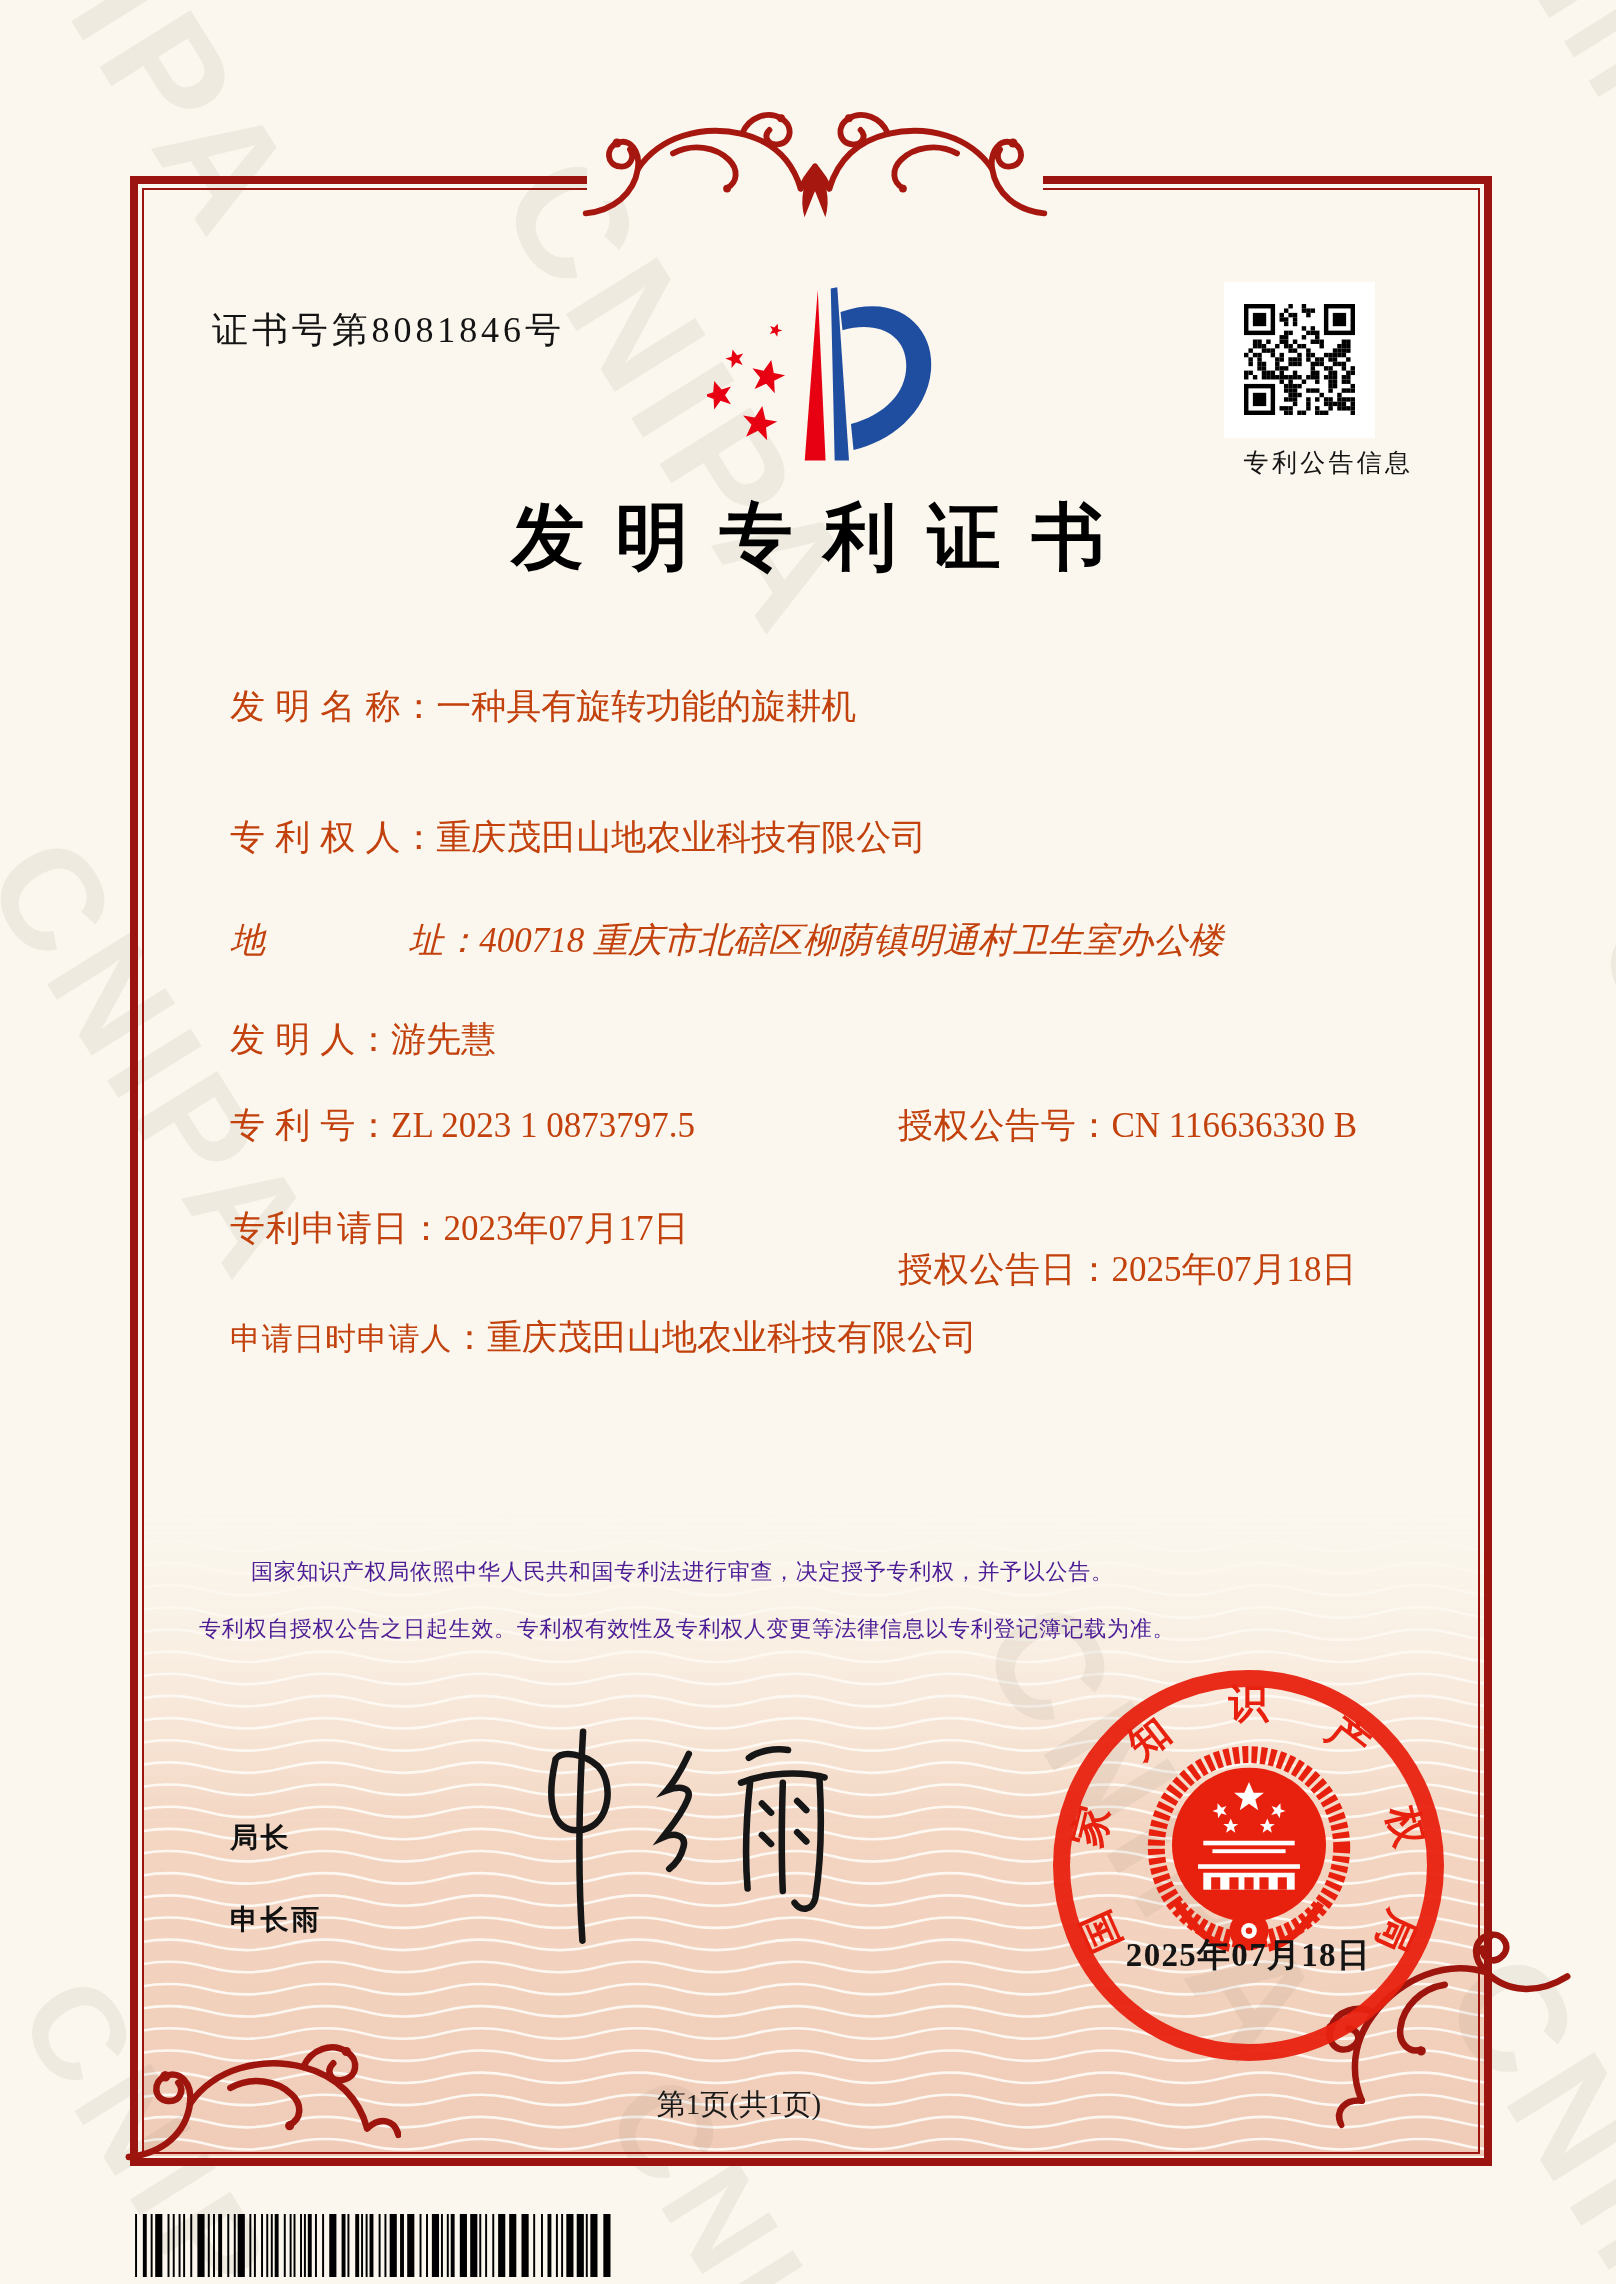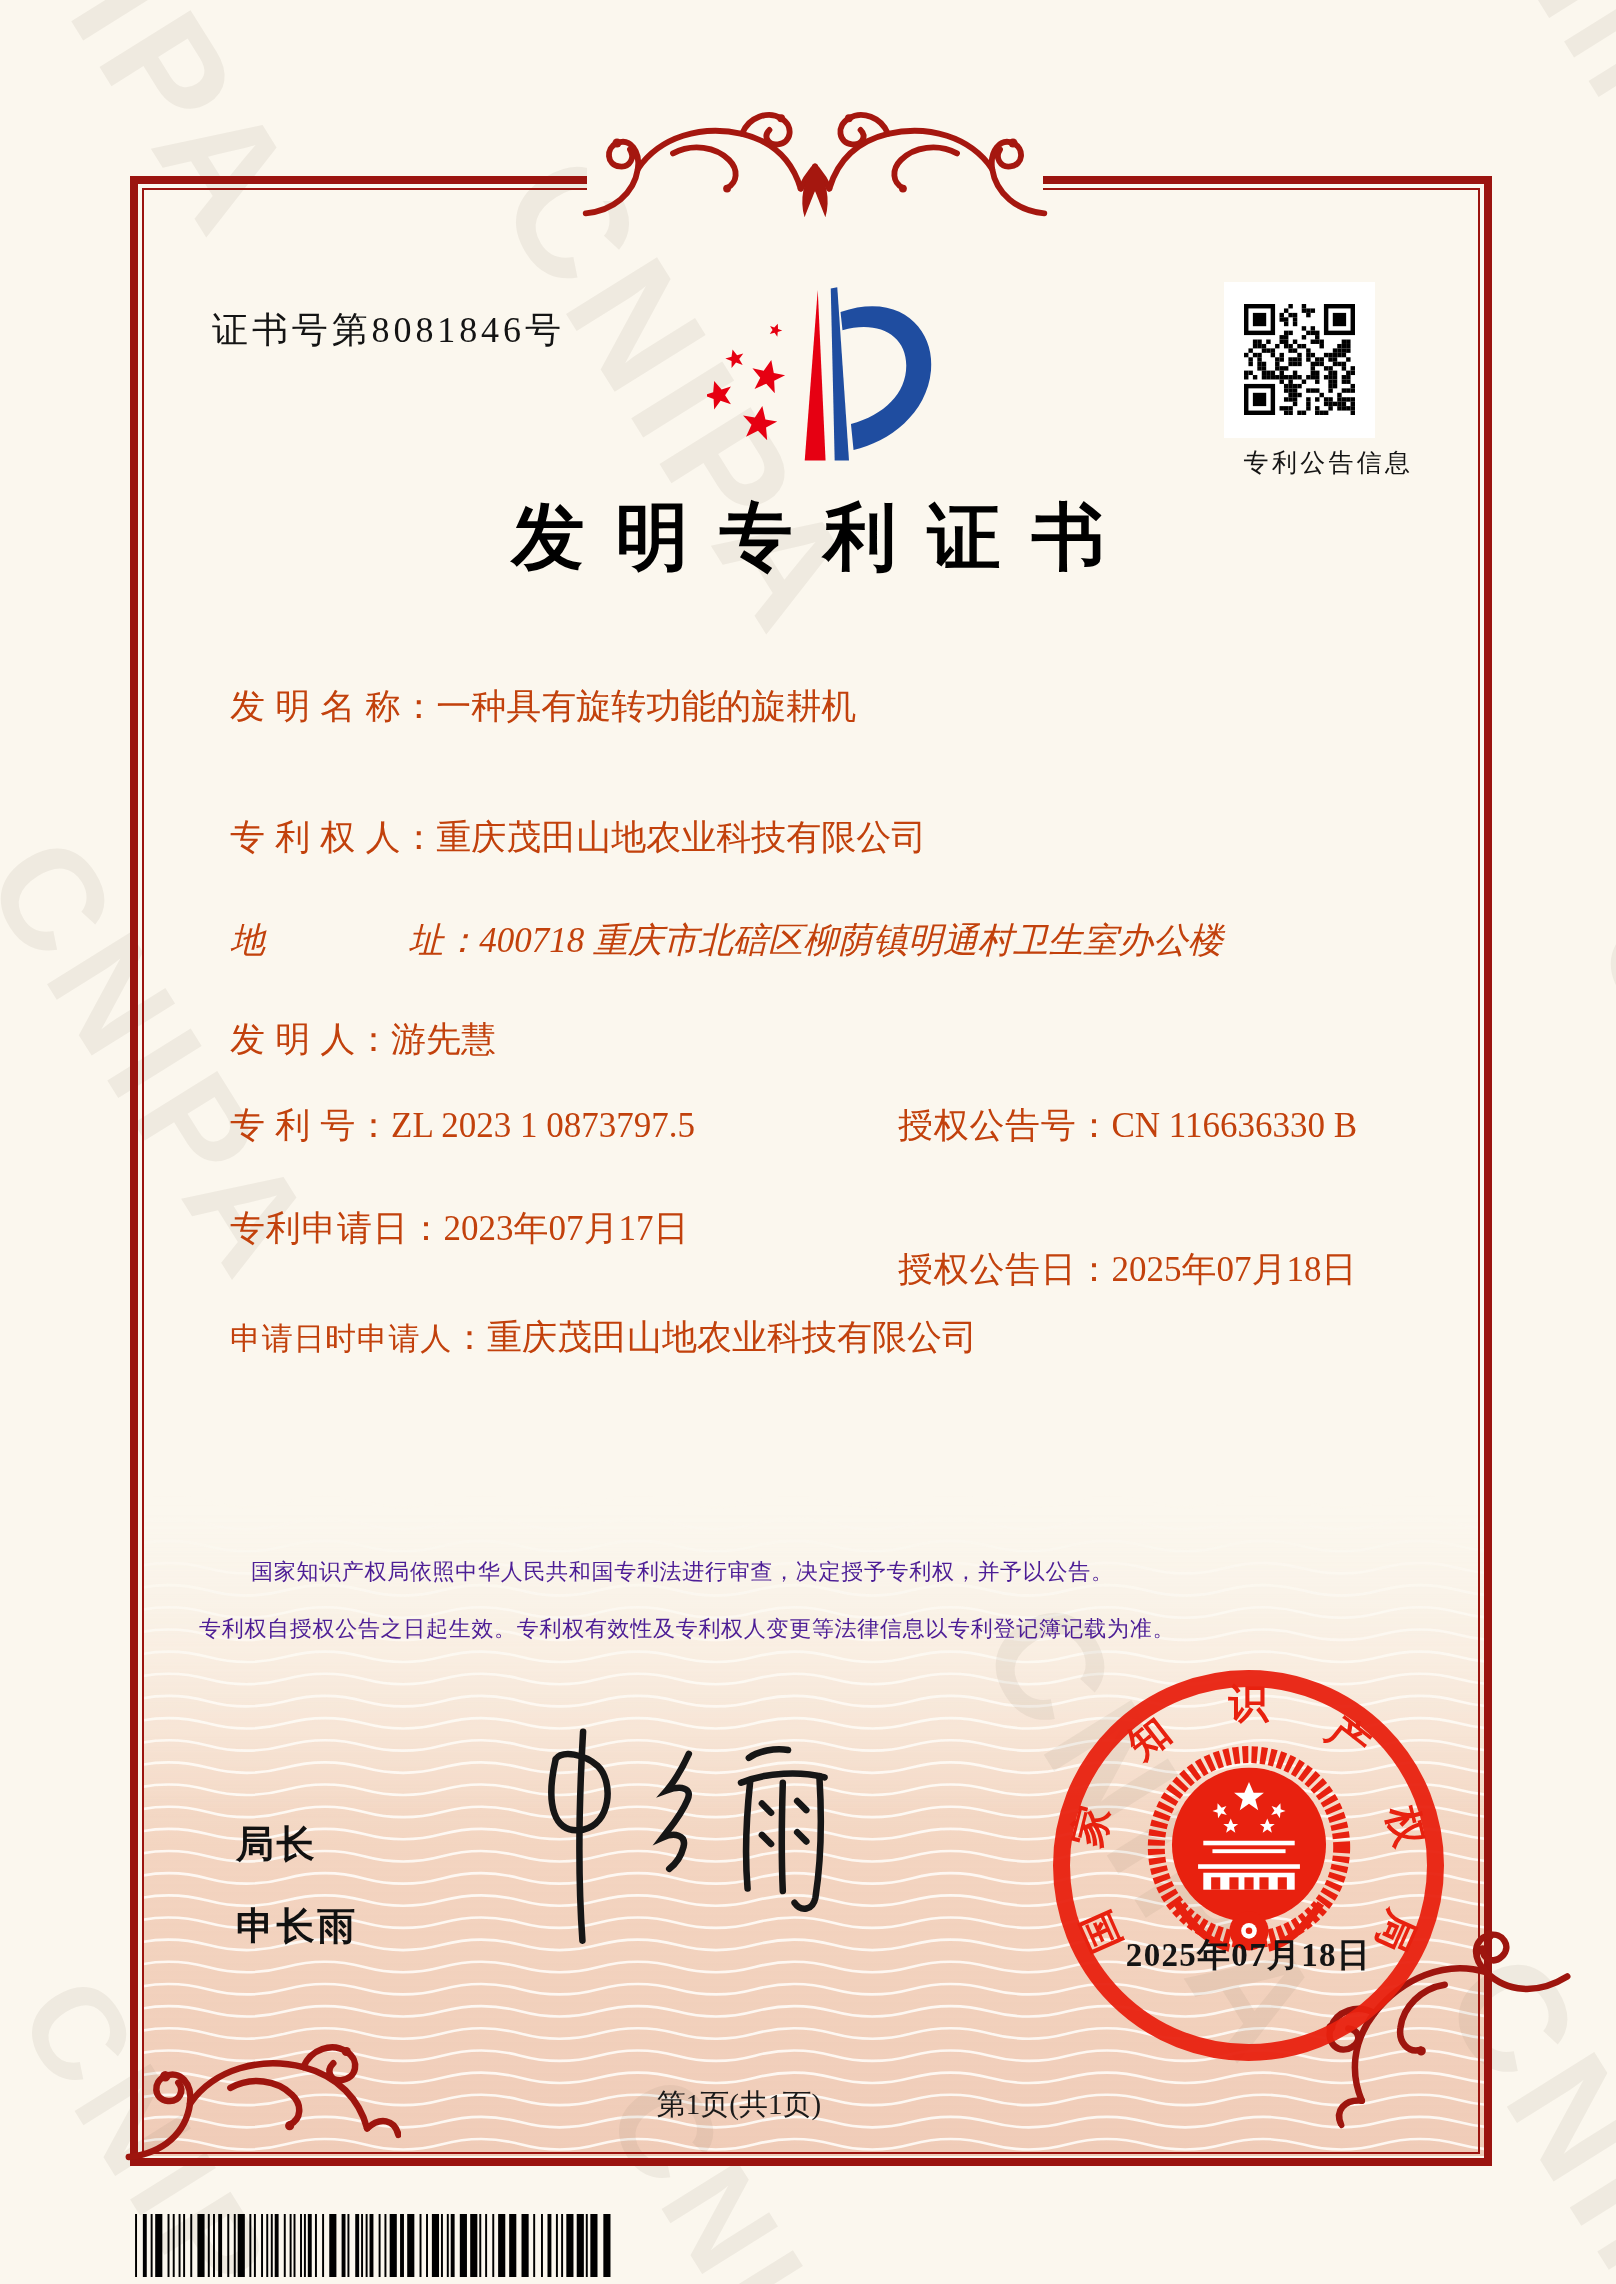--- a/index.html
+++ b/index.html
@@ -34,21 +34,21 @@
   .title{position:absolute;left:0;top:489px;width:100%;text-align:center;font-size:73px;font-weight:bold;
          color:#000;letter-spacing:31px;padding-left:31px;box-sizing:border-box;z-index:5;}
 
   .row{position:absolute;left:230px;font-size:35px;color:#c2410c;white-space:nowrap;z-index:5;}
   .row .lbl{letter-spacing:0.7px;}
   .row-right{left:898px;}
   .r7 .lbl,.r8 .lbl{font-size:31px;}
 
   .stmt{position:absolute;font-size:22px;color:#4c1d95;white-space:nowrap;z-index:5;letter-spacing:0.7px;}
 
-  .office{position:absolute;left:236px;font-size:38px;font-weight:600;color:#111;
+  .office{position:absolute;left:230px;font-size:28px;font-weight:600;color:#111;
           font-family:"Liberation Sans","DejaVu Sans",sans-serif;z-index:5;letter-spacing:2.6px;}
 
   .signature{position:absolute;left:493px;top:1720px;z-index:6;}
 
   .seal{position:absolute;left:1053px;top:1670px;width:391px;height:391px;z-index:6;}
   .seal-ring{position:absolute;inset:0;border:17px solid rgba(232,33,15,0.95);border-radius:50%;box-sizing:border-box;}
   .seal-char{position:absolute;left:50%;top:50%;width:43px;height:43px;margin:-21.5px 0 0 -21.5px;
              font-size:40px;font-weight:bold;color:#e8210f;text-align:center;line-height:43px;}
   .seal-emblem{position:absolute;left:85px;top:65px;}
   .seal-date{position:absolute;left:0;top:263px;width:100%;text-align:center;font-size:33px;font-weight:600;

